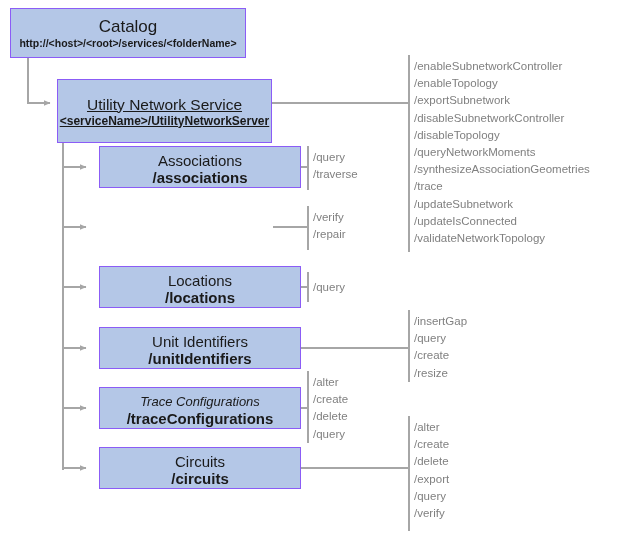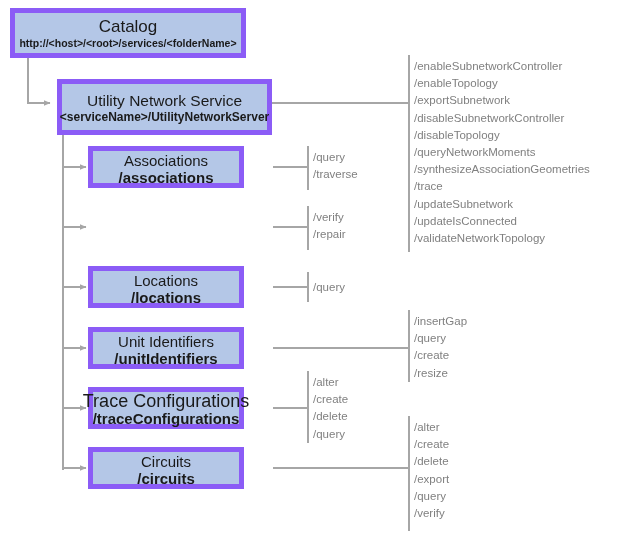--- a/index.html
+++ b/index.html
@@ -23,21 +23,21 @@
     position: absolute;
     left: 0;
     top: 0;
     width: 626px;
     height: 537px;
     pointer-events: none;
   }
   .node {
     position: absolute;
     background: #b4c7e7;
-    border: 5px solid #8b5cf6;
+    border: 1px solid #8b5cf6;
     box-sizing: border-box;
     display: flex;
     flex-direction: column;
     align-items: center;
     justify-content: center;
     color: #1a1a1a;
   }
   .node .title {
     font-size: 16px;
     line-height: 19px;
@@ -57,38 +57,39 @@
     top: 8px;
     width: 236px;
     height: 50px;
   }
   #node-catalog .title { font-size: 17px; }
   #node-catalog .subtitle { font-size: 10.5px; }
   #node-service {
     left: 57px;
     top: 79px;
     width: 215px;
-    height: 56px;
+    height: 64px;
+    text-decoration: underline;
   }
   #node-service .title { font-size: 15.5px; }
   #node-service .subtitle { font-size: 12px; }
   .child-node {
-    left: 88px;
-    width: 156px;
+    left: 99px;
+    width: 202px;
     height: 42px;
   }
   .child-node .title { font-size: 15px; }
   .child-node .subtitle { font-size: 15px; }
   #node-associations { top: 146px; }
   #node-diagnostics  { top: 206px; }
   #node-locations    { top: 266px; }
   #node-unitids      { top: 327px; }
   #node-traceconfigs { top: 387px; }
   #node-circuits     { top: 447px; }
-  #node-traceconfigs .title { font-size: 18px; }
+  #node-traceconfigs .title { font-size: 13px; font-style: italic; }
 
   .oplist {
     position: absolute;
     color: #808080;
     font-size: 11.5px;
     line-height: 17.2px;
     white-space: nowrap;
   }
   .oplist .op { display: block; }
   #ops-service     { left: 414px; top: 58px; }

